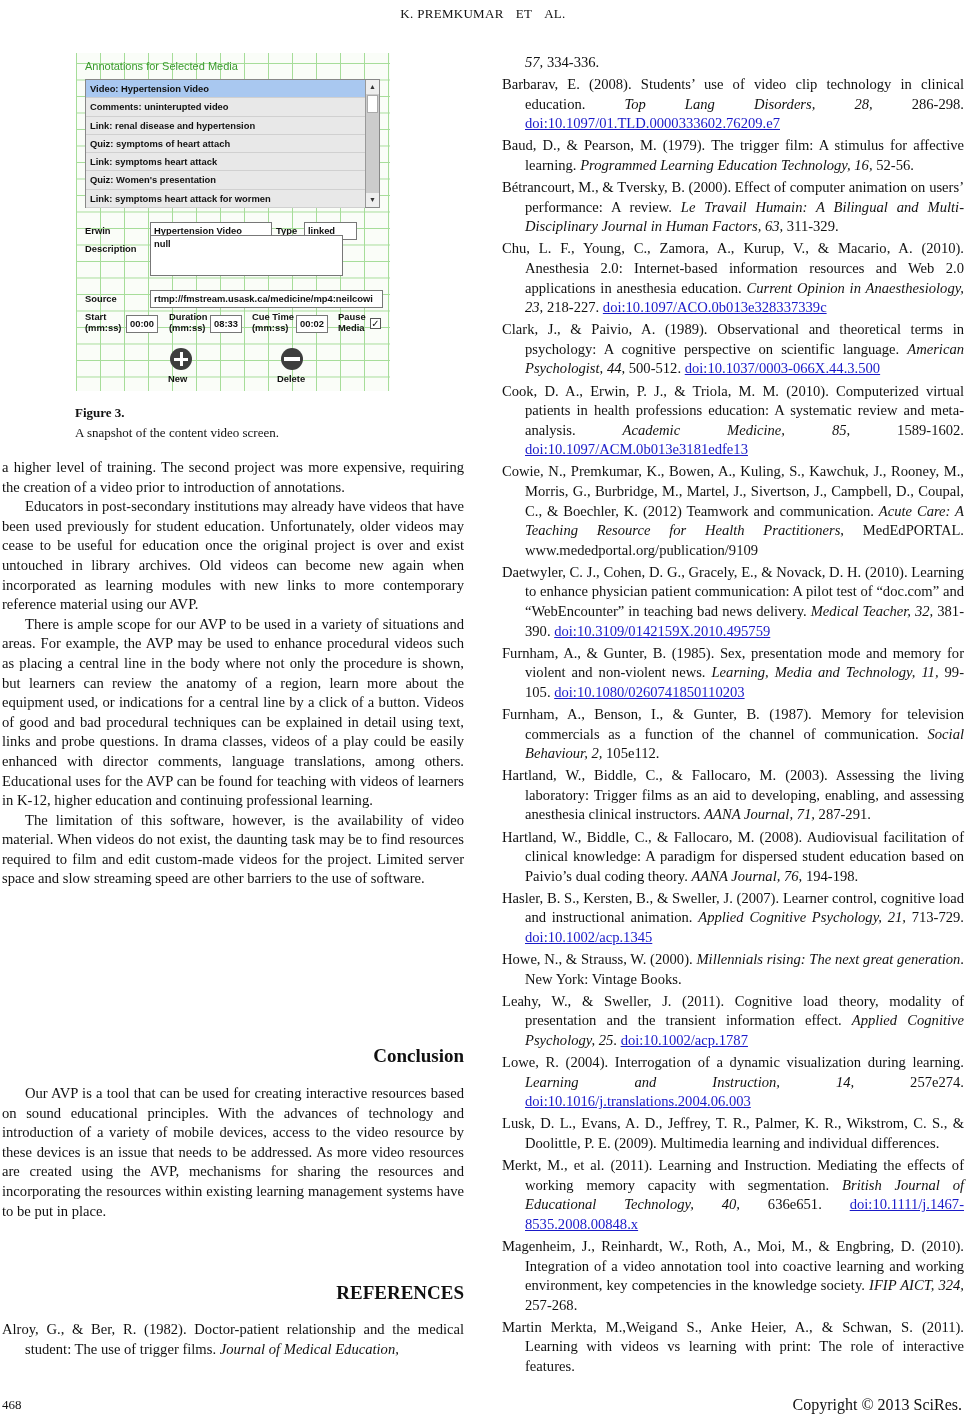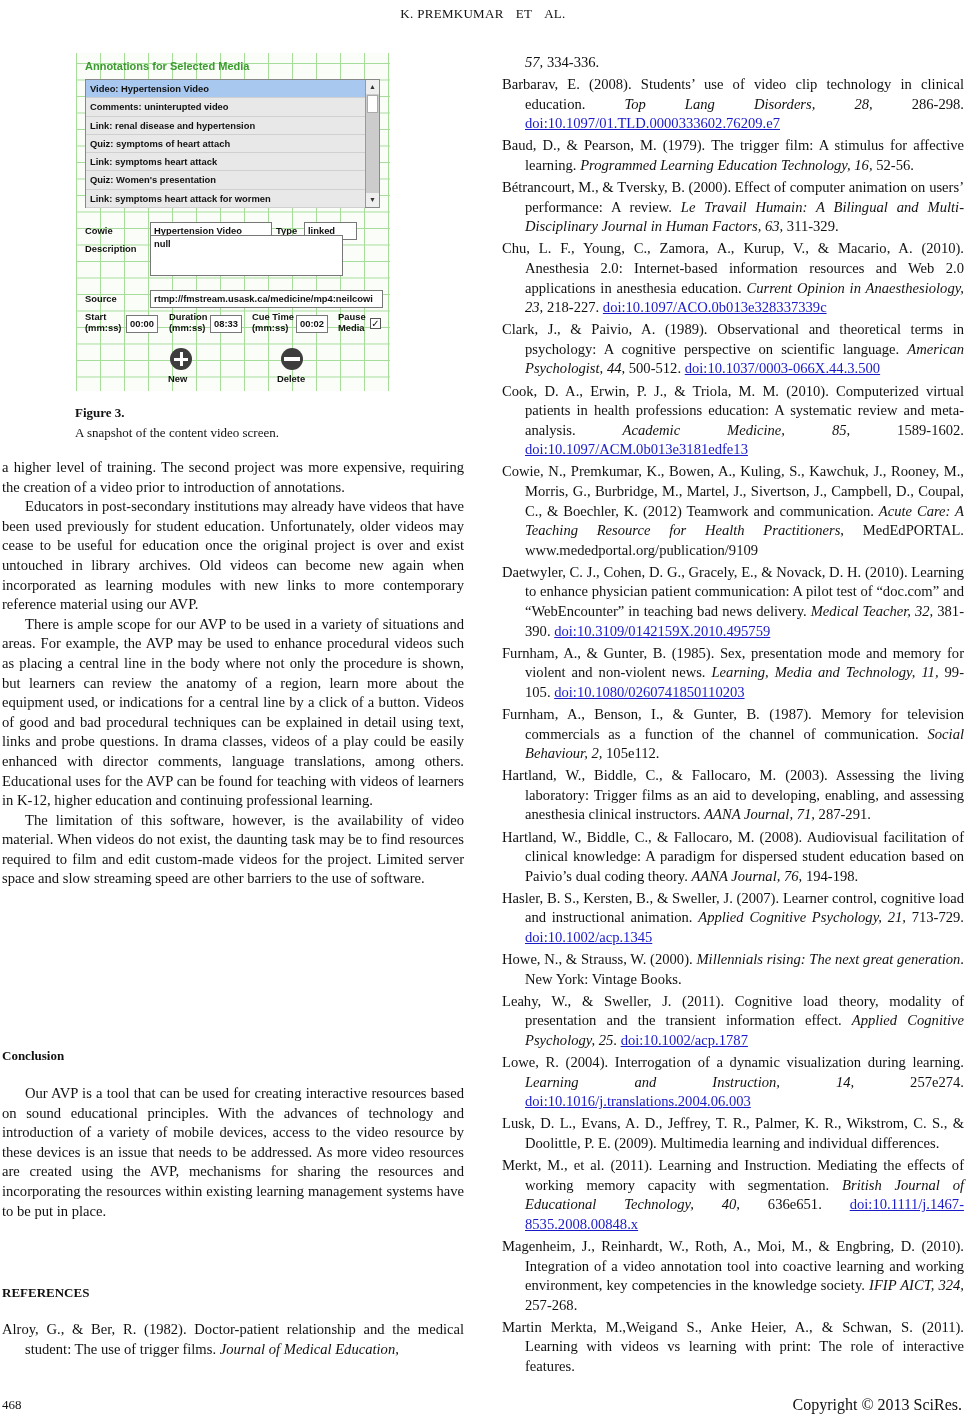--- a/index.html
+++ b/index.html
@@ -5,42 +5,42 @@
 *{box-sizing:border-box;margin:0;padding:0}
 html,body{width:966px;height:1414px;background:#fff;overflow:hidden}
 body{position:relative;font-family:"Liberation Serif","DejaVu Serif",serif;color:#111;font-size:14.6px;line-height:19.6px}
 .header{position:absolute;top:4px;left:0;width:966px;text-align:center;font-size:13px;letter-spacing:0.3px}
 .header span{margin:0 6px}
 .col-left{position:absolute;left:2px;top:50px;width:462px}
 .col-right{position:absolute;left:502px;top:50px;width:462px}
 .fig{position:absolute;left:74px;top:3px;width:314px;height:338px;background:#fafdf8;
  background-image:linear-gradient(#a6dd99 1px,transparent 1px),linear-gradient(90deg,#a6dd99 1px,transparent 1px);
  background-size:24px 16.5px;background-position:0 10px;font-family:"Liberation Sans","DejaVu Sans",sans-serif;font-size:9.4px;font-weight:bold;line-height:12px;color:#111}
-.fig-title{position:absolute;left:9px;top:7px;color:#3b9b2e;font-size:11px;font-weight:bold}
+.fig-title{position:absolute;left:9px;top:7px;color:#3b9b2e;font-size:11px;font-weight:normal}
 .ann-list{position:absolute;left:9px;top:26px;width:295px;height:129px;border:1px solid #888;background:#e8e8e8}
 .ann-item{height:18.3px;line-height:18.3px;padding-left:4px;width:279px;border-bottom:1px solid #d0d0d0;white-space:nowrap;overflow:hidden}
 .ann-item.sel{background:#a9c8f0}
 .scrollbar{position:absolute;right:0;top:0;width:14px;height:100%;background:#ccc;border-left:1px solid #999}
 .scroll-up,.scroll-dn{position:absolute;left:0;width:13px;height:14px;background:#eee;font-size:7px;text-align:center;line-height:14px;color:#333}
 .scroll-up{top:0}.scroll-dn{bottom:0}
 .scroll-thumb{position:absolute;left:1px;top:15px;width:11px;height:18px;background:#fff;border:1px solid #aaa}
 .lbl{position:absolute;font-size:9.4px}
 .fld{position:absolute;background:#fff;border:1px solid #777;padding:2px 3px;font-size:9.4px;white-space:nowrap;overflow:hidden}
 .chk{position:absolute;width:11px;height:11px;border:1px solid #555;background:#fff;font-size:10px;line-height:9px;text-align:center}
 .icon-btn{position:absolute;width:22px;height:22px;border-radius:50%;background:#3d3d3d}
 .icon-btn.plus::before,.icon-btn.plus::after,.icon-btn.minus::before{content:"";position:absolute;background:#fff}
 .icon-btn.plus::before{left:4px;top:9.5px;width:14px;height:3px}
 .icon-btn.plus::after{left:9.5px;top:4px;width:3px;height:14px}
 .icon-btn.minus::before{left:3px;top:9px;width:16px;height:4px}
 .cap{position:absolute;left:73px;top:353px;font-size:13px;line-height:20px}
 .cap b{display:block}
 .body-text{position:absolute;left:0;width:462px;text-align:justify}
 .body-text p{text-indent:0}
 .body-text p.ind{text-indent:23px}
-.h2{position:absolute;left:0;width:462px;text-align:left;font-weight:bold;font-size:13px}
+.h2{position:absolute;left:0;width:462px;text-align:right;font-weight:bold;font-size:19px}
 .refs{position:absolute;text-align:justify}
 .ref{padding-left:23px;text-indent:-23px;margin-bottom:2.5px}
 .ref i{font-style:italic}
 .doi{color:#1a1ac8;text-decoration:underline}
 .footer-l{position:absolute;left:2px;top:1395px;font-size:13px}
 .footer-r{position:absolute;right:4px;top:1395px;font-size:16px}
 </style>
 </head>
 <body>
 
@@ -59,21 +59,21 @@
       <div class="ann-item">Link:  symptoms heart attack</div>
       <div class="ann-item">Quiz:  Women's presentation</div>
       <div class="ann-item">Link:  symptoms heart attack for wormen</div>
       <div class="scrollbar">
         <div class="scroll-up">▲</div>
         <div class="scroll-thumb"></div>
         <div class="scroll-dn">▼</div>
       </div>
     </div>
 
-    <div class="lbl" style="left:9px;top:172px">Cowie</div>
+    <div class="lbl" style="left:9px;top:172px">Erwin</div>
     <div class="fld" style="left:74px;top:169px;width:122px;height:18px">Hypertension Video</div>
     <div class="lbl" style="left:200px;top:172px">Type</div>
     <div class="fld" style="left:228px;top:169px;width:53px;height:18px">linked</div>
 
     <div class="lbl" style="left:9px;top:190px">Description</div>
     <div class="fld" style="left:74px;top:182px;width:193px;height:41px;white-space:normal">null</div>
 
     <div class="lbl" style="left:9px;top:240px">Source</div>
     <div class="fld" style="left:74px;top:237px;width:233px;height:18px">rtmp://fmstream.usask.ca/medicine/mp4:neilcowi</div>
 

